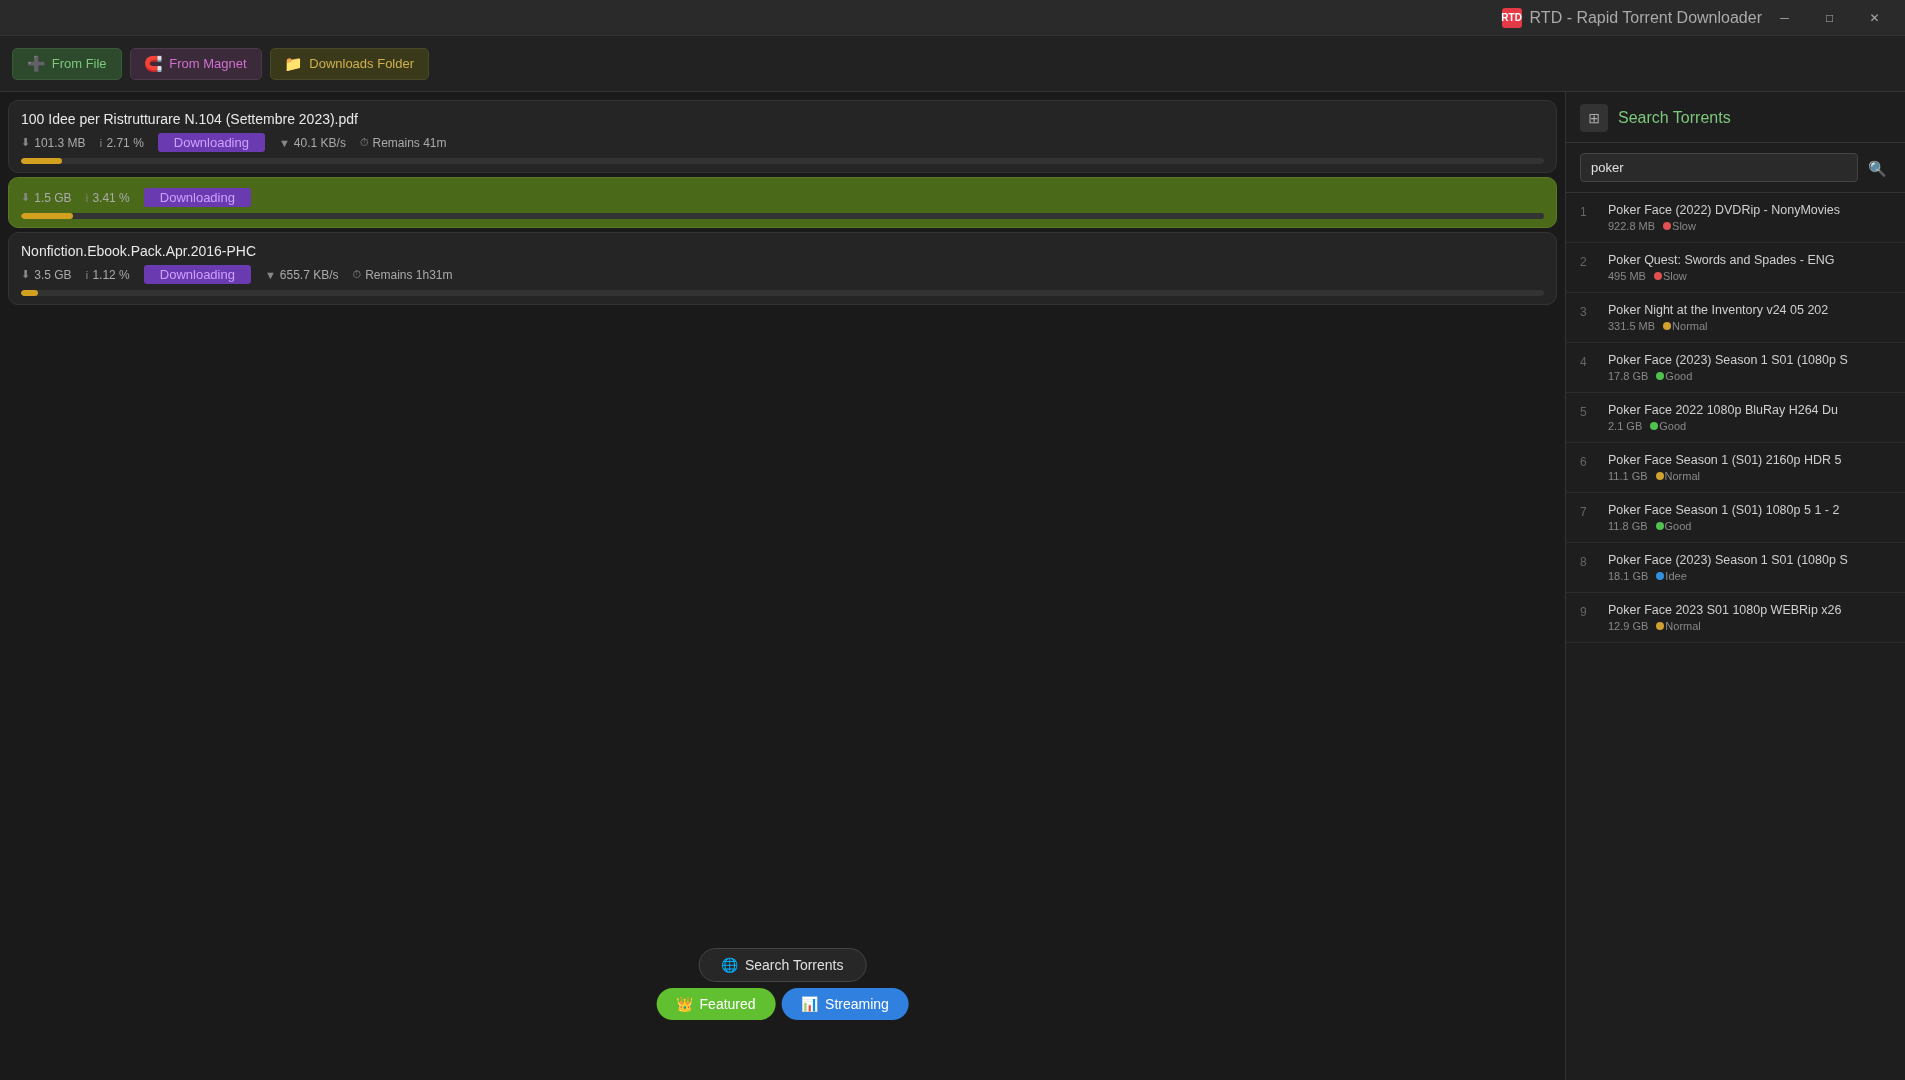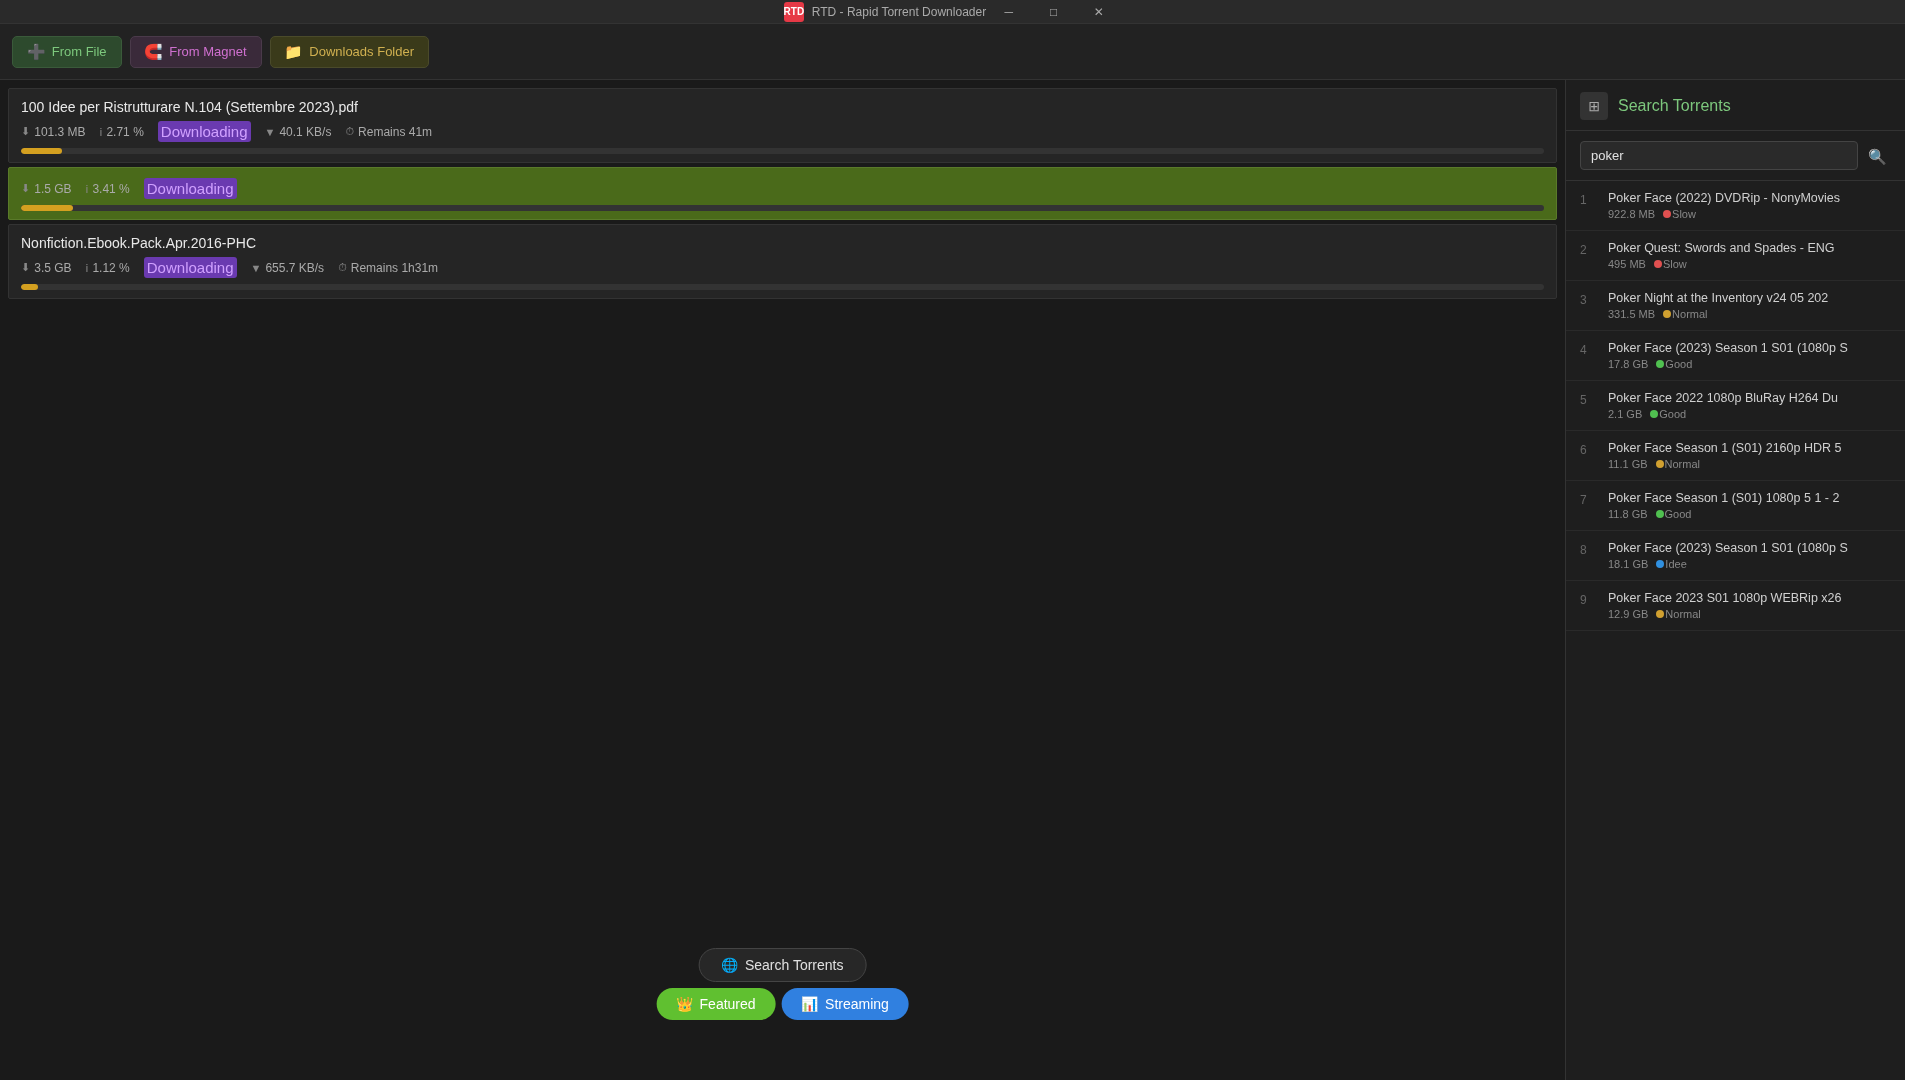--- a/index.html
+++ b/index.html
@@ -11,24 +11,24 @@
       width: 1905px;
       height: 1080px;
       overflow: hidden;
       display: flex;
       flex-direction: column;
     }
 
     
     .titlebar {
       background: #2a2a2a;
-      height: 24px;
-      display: flex;
-      align-items: center;
-      justify-content: center;
+      height: 36px;
+      display: flex;
+      align-items: center;
+      justify-content: flex-end;
       padding: 0 8px;
       border-bottom: 1px solid #333;
       flex-shrink: 0;
     }
     .titlebar-left {
       display: flex;
       align-items: center;
       gap: 8px;
     }
     .app-icon {
@@ -37,21 +37,21 @@
       background: #e63946;
       border-radius: 3px;
       display: flex;
       align-items: center;
       justify-content: center;
       font-size: 10px;
       font-weight: bold;
       color: white;
     }
     .titlebar-title {
-      font-size: 12px;
+      font-size: 16px;
       color: #aaa;
     }
     .titlebar-controls {
       display: flex;
       gap: 0;
     }
     .titlebar-btn {
       width: 45px;
       height: 32px;
       background: transparent;
@@ -119,21 +119,21 @@
       overflow-y: auto;
       padding: 8px;
       display: flex;
       flex-direction: column;
       gap: 0;
     }
 
     .download-item {
       background: #252525;
       border: 1px solid #333;
-      border-radius: 2px;
+      border-radius: 10px;
       padding: 10px 12px 8px;
       margin-bottom: 4px;
     }
     .download-item.highlighted {
       background: #4a6a1a;
       border-color: #5a7a2a;
     }
     .download-title {
       font-size: 14px;
       color: #e8e8e8;
@@ -155,23 +155,23 @@
       gap: 4px;
       color: #aaa;
     }
     .stat-icon {
       font-size: 11px;
       color: #888;
     }
     .badge-downloading {
       background: #6a3ab0;
       color: #d0a0ff;
-      padding: 2px 3px;
+      padding: 2px 16px;
       border-radius: 3px;
-      font-size: 15px;
+      font-size: 13px;
       font-weight: 500;
     }
     .progress-bar-container {
       height: 6px;
       background: #333;
       border-radius: 3px;
       overflow: hidden;
     }
     .progress-bar {
       height: 100%;

